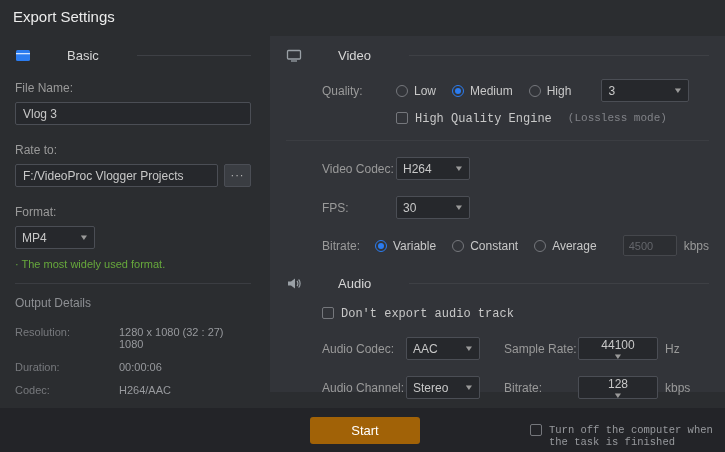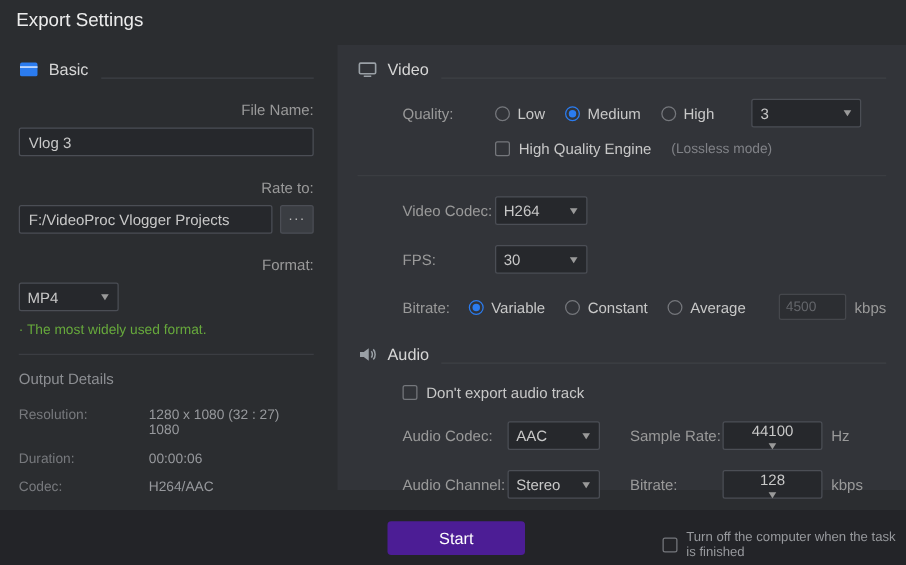--- a/index.html
+++ b/index.html
@@ -7,24 +7,24 @@
   body {
     position:relative; overflow:hidden;
     background:#2b2d30;
     font-family:"Liberation Sans", sans-serif;
     font-size:12px; color:#c8c8c8;
   }
   .page-title { position:absolute; top:8px; left:13px; font-size:15px; color:#ececec; }
 
   
   .left-panel { position:absolute; top:36px; left:0; width:266px; bottom:44px; padding:0 15px; }
-  .section-header { display:flex; align-items:flex-end; margin-top:12px; }
+  .section-header { display:flex; align-items:center; margin-top:12px;gap:28px; }
   .section-header .sec-label { margin-left:8px; font-size:13px; color:#d6d6d6; }
   .section-header .rule { flex:1; height:1px; background:#3e4045; margin-left:10px; }
-  .field-label { color:#9a9a9a; margin:18px 0 7px;text-align:right; }
+  .field-label { color:#9a9a9a; margin:18px 0 7px; }
   .text-input, .dropdown {
     height:23px; background:#26282c; border:1px solid #4b4e55; border-radius:2px;
     color:#c8c8c8; font-size:12px; font-family:"Liberation Sans",sans-serif;
   }
   .text-input { width:100%; padding:0 7px; outline:none; }
   .save-row { display:flex; gap:6px; }
   .save-row .text-input { flex:1; }
   .browse-btn {
     width:27px; height:23px; background:#3a3d42; border:1px solid #4b4e55; border-radius:2px;
     color:#bdbdbd; font-size:11px; line-height:21px; text-align:center; cursor:pointer; letter-spacing:1px;
@@ -42,40 +42,40 @@
   
   .right-panel { position:absolute; top:36px; left:270px; right:0; bottom:60px; background:#323439; padding:6px 16px 0; }
   .right-panel .section-header { margin-top:6px; }
   .rp-row { display:flex; align-items:center; margin:16px 0 0 36px; }
   .rp-label { width:74px; color:#9a9a9a; }
   .radio-item { display:inline-flex; align-items:center; margin-right:16px; cursor:pointer; }
   .radio { width:12px; height:12px; border:1px solid #75777c; border-radius:50%; position:relative; margin-right:6px; background:transparent; }
   .radio.selected { border-color:#2b7cf0; }
   .radio.selected::after { content:""; position:absolute; left:2px; top:2px; width:6px; height:6px; border-radius:50%; background:#2b7cf0; }
   .checkbox { width:12px; height:12px; border:1px solid #75777c; border-radius:2px; margin-right:7px; background:transparent; flex:0 0 auto; }
-  .cb-item { display:inline-flex; align-items:center; cursor:pointer; }
+  .cb-item { display:inline-flex; align-items:flex-start; cursor:pointer;font-family:Liberation Mono, monospace; }
   .dd-quality { width:88px; margin-left:14px; }
   .dd-std { width:74px; }
   .note-dim { color:#808287; font-size:11px; margin-left:16px; }
   .rp-divider { height:1px; background:#3b3d42; margin:14px 0 0; }
   .num-input { width:54px; height:21px; background:#2c2e32; border:1px solid #45474c; border-radius:2px;
     color:#64666b; font-size:11px; padding:0 5px; margin-left:10px; outline:none; font-family:"Liberation Sans",sans-serif;}
   .unit { color:#9a9a9a; margin-left:7px; }
   .col2-label { width:74px; color:#9a9a9a; margin-left:24px; }
   .dd-sample { width:80px;flex-direction:column; }
   .hw-row { display:flex; align-items:center; justify-content:space-between; margin:14px 0 0 4px; }
   .hw-row .cb-item { color:#6e7075; }
   .hw-row .checkbox { border-color:#55575c; }
   .reset-btn { width:58px; height:22px; background:#3a3c41; border:none; border-radius:3px; color:#63656a;
     font-size:11px; cursor:default; font-family:"Liberation Sans",sans-serif; }
 
   
   .bottom-bar { position:absolute; left:0; right:0; bottom:0; height:44px; background:#232428; }
   .start-btn { position:absolute; left:310px; top:9px; width:110px; height:27px;
-    background:#4c1d95; border:none; border-radius:3px; color:#ffffff; font-size:13px; cursor:pointer;
+    background:#a16207; border:none; border-radius:3px; color:#ffffff; font-size:13px; cursor:pointer;
     font-family:"Liberation Sans",sans-serif; }
   .shutdown { position:absolute; left:530px; top:16px; color:#97999d; font-size:10.5px; }
 
   .icon16 { width:16px; height:15px; display:inline-block; flex:0 0 auto; }
 </style>
 </head>
 <body>
 
 <div class="page-title">Export Settings</div>
 

